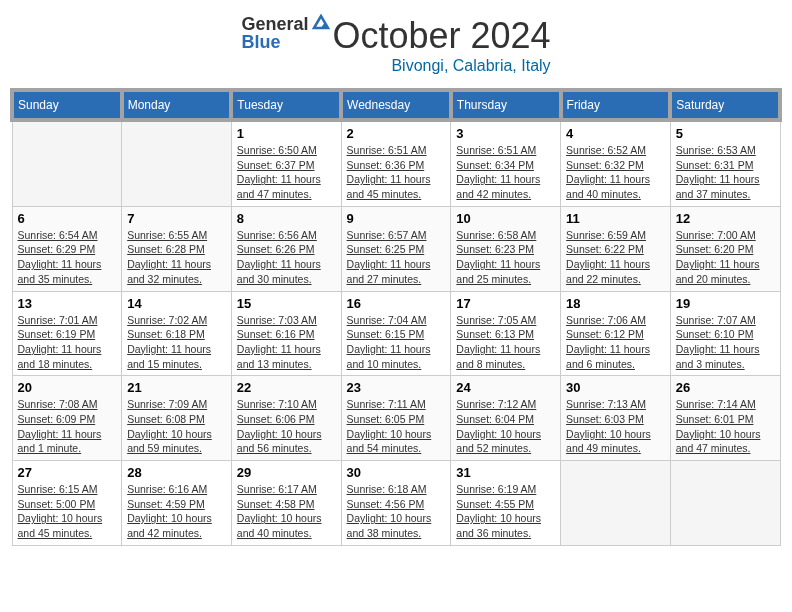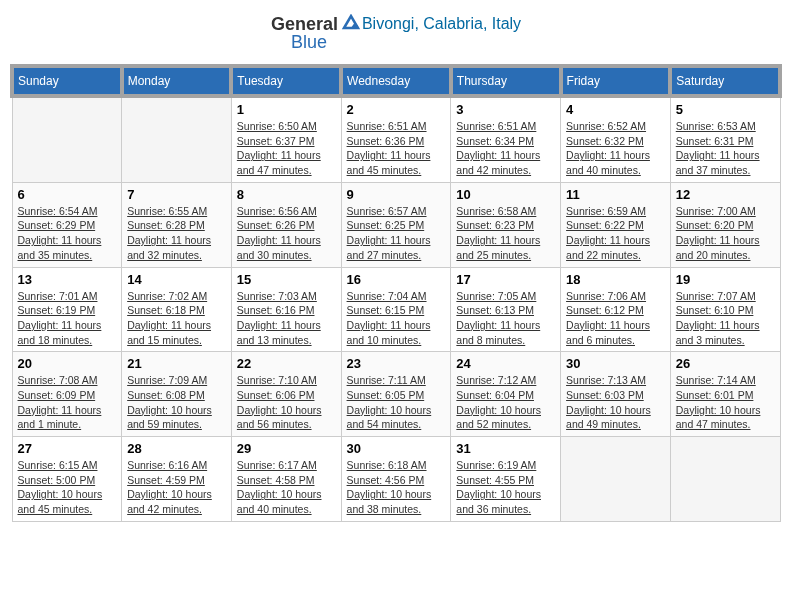--- a/index.html
+++ b/index.html
@@ -23,24 +23,23 @@
       align-items: flex-start;
     }
     .logo-general {
       font-size: 18px;
       font-weight: bold;
       color: #333;
       line-height: 1;
     }
     .logo-blue {
       font-size: 18px;
-      font-weight: normal;
+      font-weight: bold;
       color: #2a6db5;
       line-height: 1;
-      margin-left: 20px;
     }
     .logo-row {
       display: flex;
       align-items: center;
     }
     .title-area {
       text-align: right;
     }
     .month-title {
       font-size: 36px;
@@ -100,20 +99,21 @@
     <div class="logo-row">
       <span class="logo-general">General</span>
       <svg width="22" height="18" viewBox="0 0 22 18" style="margin-left:2px;margin-top:-2px">
         <polygon points="4,14 11,2 18,14" fill="none" stroke="#2a6db5" stroke-width="2.5"></polygon>
         <polygon points="11,14 15,8 19,14" fill="#2a6db5"></polygon>
       </svg>
     </div>
     <span class="logo-blue">Blue</span>
   </div>
   <div class="title-area">
+    <div class="month-title">October 2024</div>
     <div class="location-title">Bivongi, Calabria, Italy</div>
   </div>
 </div>
 
 <table class="calendar">
   <thead>
     <tr>
     <th>Sunday</th>
         <th>Monday</th>
         <th>Tuesday</th>

